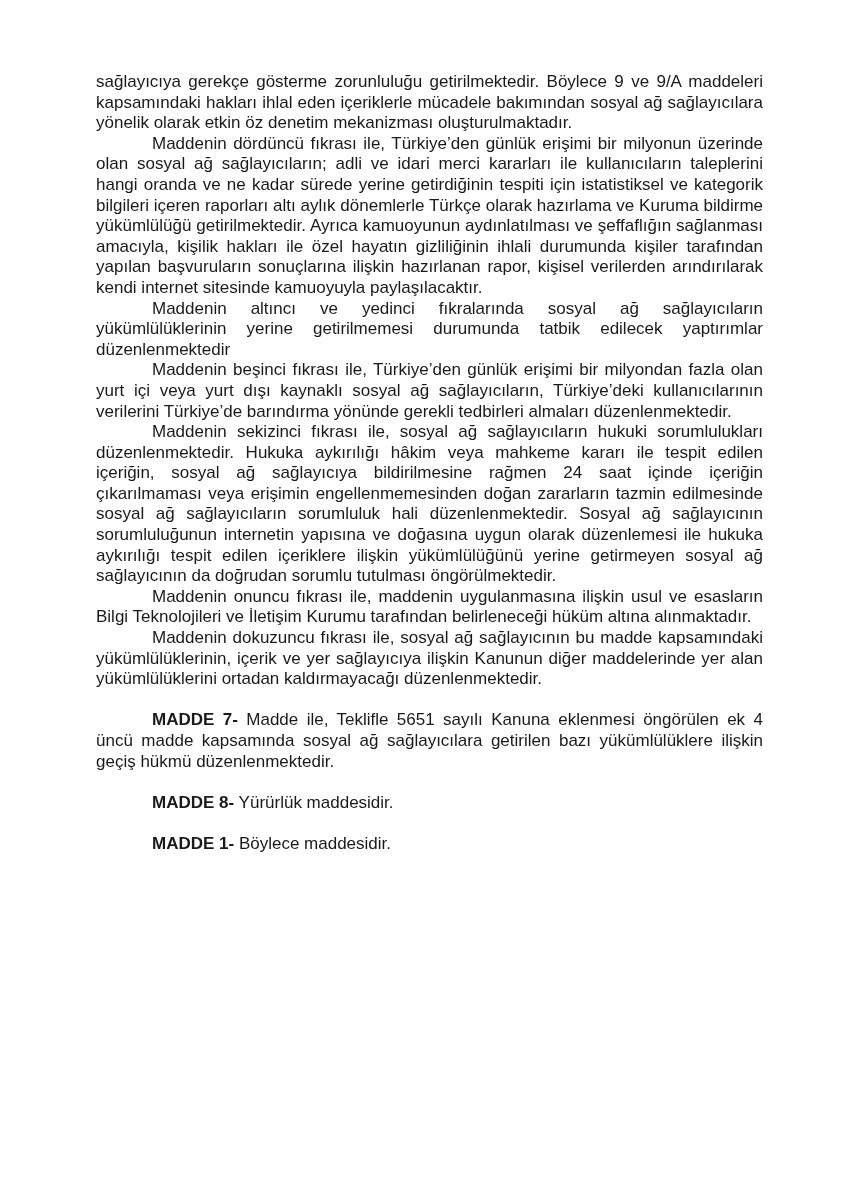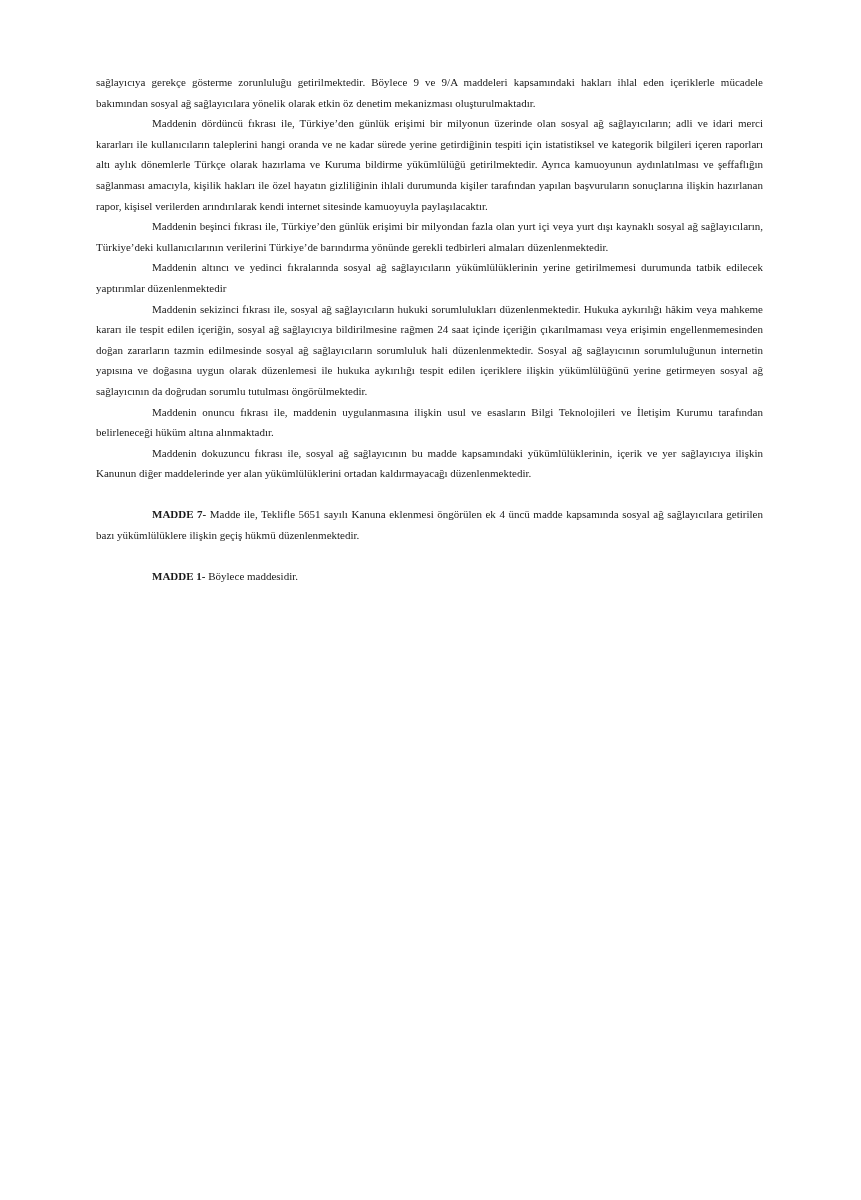--- a/index.html
+++ b/index.html
@@ -2,44 +2,45 @@
 <html><head>
 <meta charset="utf-8">
 <style>
   html, body { margin: 0; padding: 0; background: #ffffff; }
   body { width: 861px; height: 1200px; position: relative; overflow: hidden; }
   .page {
     position: absolute;
     left: 96px;
     top: 72px;
     width: 667px;
-    font-family: Liberation Serif, serif;
-    font-size: 11px;
+    font-family: Liberation Sans, sans-serif;
+    font-size: 17px;
     line-height: 20.6px;
     color: #1a1a1a;
   }
   .para {
     margin: 0;
     text-align: justify;
     text-indent: 0;
   }
   .para.indent { text-indent: 56px; }
   .madde { margin-top: 20.6px; }
   .madde-7 { }
   .bold { font-weight: bold; }
 </style>
 </head>
 <body>
 
 <div class="page">
   <p class="para">sağlayıcıya gerekçe gösterme zorunluluğu getirilmektedir. Böylece 9 ve 9/A maddeleri kapsamındaki hakları ihlal eden içeriklerle mücadele bakımından sosyal ağ sağlayıcılara yönelik olarak etkin öz denetim mekanizması oluşturulmaktadır.</p>
   <p class="para indent">Maddenin dördüncü fıkrası ile, Türkiye’den günlük erişimi bir milyonun üzerinde olan sosyal ağ sağlayıcıların; adli ve idari merci kararları ile kullanıcıların taleplerini hangi oranda ve ne kadar sürede yerine getirdiğinin tespiti için istatistiksel ve kategorik bilgileri içeren raporları altı aylık dönemlerle Türkçe olarak hazırlama ve Kuruma bildirme yükümlülüğü getirilmektedir. Ayrıca kamuoyunun aydınlatılması ve şeffaflığın sağlanması amacıyla, kişilik hakları ile özel hayatın gizliliğinin ihlali durumunda kişiler tarafından yapılan başvuruların sonuçlarına ilişkin hazırlanan rapor, kişisel verilerden arındırılarak kendi internet sitesinde kamuoyuyla paylaşılacaktır.</p>
+  <p class="para indent">Maddenin altıncı ve yedinci fıkralarında sosyal ağ sağlayıcıların yükümlülüklerinin yerine getirilmemesi durumunda tatbik edilecek yaptırımlar düzenlenmektedir</p>
   <p class="para indent">Maddenin beşinci fıkrası ile, Türkiye’den günlük erişimi bir milyondan fazla olan yurt içi veya yurt dışı kaynaklı sosyal ağ sağlayıcıların, Türkiye’deki kullanıcılarının verilerini Türkiye’de barındırma yönünde gerekli tedbirleri almaları düzenlenmektedir.</p>
-  <p class="para indent">Maddenin altıncı ve yedinci fıkralarında sosyal ağ sağlayıcıların yükümlülüklerinin yerine getirilmemesi durumunda tatbik edilecek yaptırımlar düzenlenmektedir</p>
   <p class="para indent">Maddenin sekizinci fıkrası ile, sosyal ağ sağlayıcıların hukuki sorumlulukları düzenlenmektedir. Hukuka aykırılığı hâkim veya mahkeme kararı ile tespit edilen içeriğin, sosyal ağ sağlayıcıya bildirilmesine rağmen 24 saat içinde içeriğin çıkarılmaması veya erişimin engellenmemesinden doğan zararların tazmin edilmesinde sosyal ağ sağlayıcıların sorumluluk hali düzenlenmektedir. Sosyal ağ sağlayıcının sorumluluğunun internetin yapısına ve doğasına uygun olarak düzenlemesi ile hukuka aykırılığı tespit edilen içeriklere ilişkin yükümlülüğünü yerine getirmeyen sosyal ağ sağlayıcının da doğrudan sorumlu tutulması öngörülmektedir.</p>
   <p class="para indent">Maddenin onuncu fıkrası ile, maddenin uygulanmasına ilişkin usul ve esasların Bilgi Teknolojileri ve İletişim Kurumu tarafından belirleneceği hüküm altına alınmaktadır.</p>
   <p class="para indent">Maddenin dokuzuncu fıkrası ile, sosyal ağ sağlayıcının bu madde kapsamındaki yükümlülüklerinin, içerik ve yer sağlayıcıya ilişkin Kanunun diğer maddelerinde yer alan yükümlülüklerini ortadan kaldırmayacağı düzenlenmektedir.</p>
 
   <p class="para indent madde madde-7"><span class="bold">MADDE 7-</span><span> Madde ile, Teklifle 5651 sayılı Kanuna eklenmesi öngörülen ek 4 üncü madde kapsamında sosyal ağ sağlayıcılara getirilen bazı yükümlülüklere ilişkin geçiş hükmü düzenlenmektedir.</span></p>
 
+  <p class="para indent madde"><span class="bold">MADDE 8-</span><span> Yürürlük maddesidir.</span></p>
 
   <p class="para indent madde"><span class="bold">MADDE 1-</span><span> Böylece maddesidir.</span></p>
 </div>
 
 </body></html>

